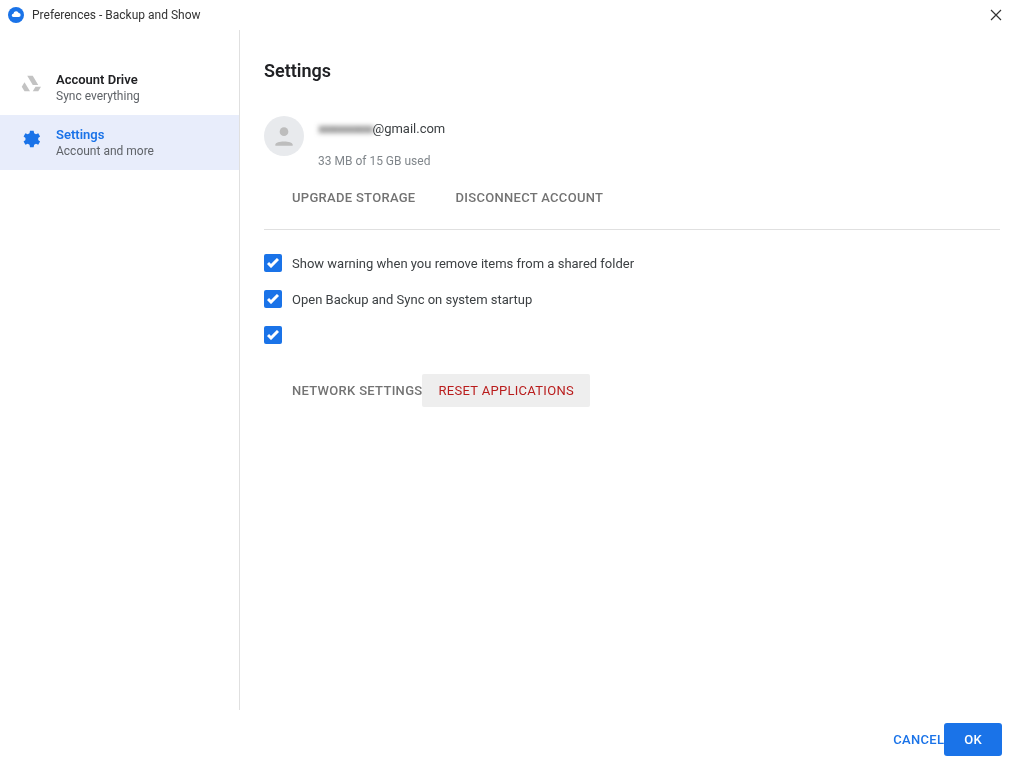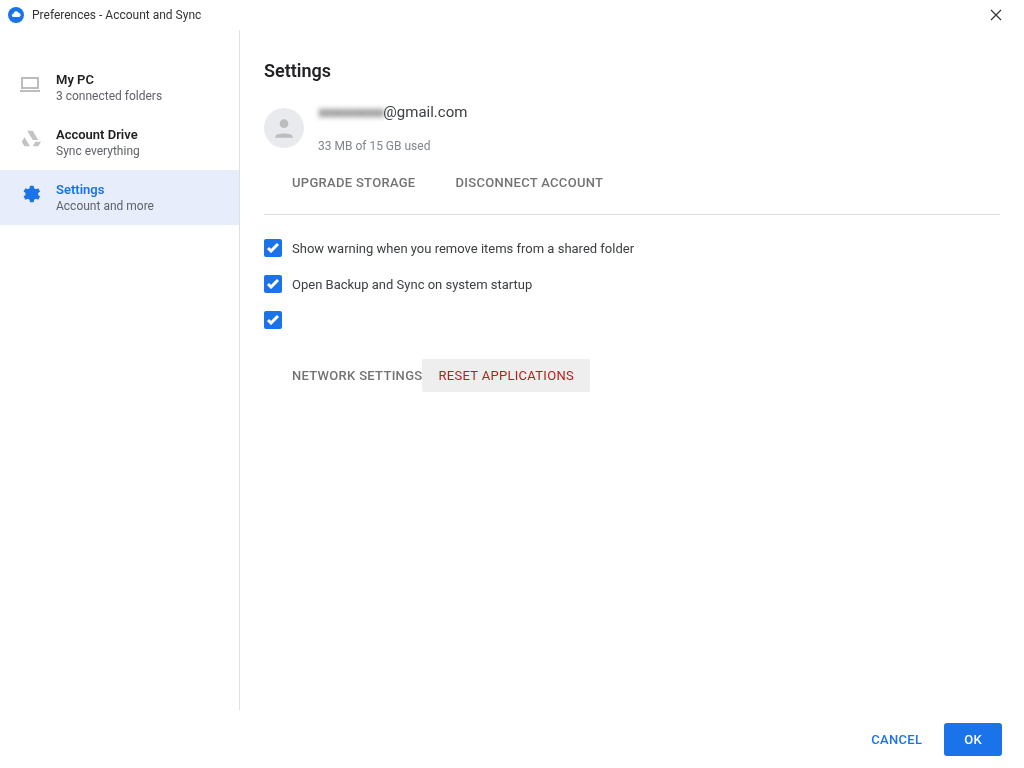--- a/index.html
+++ b/index.html
@@ -79,21 +79,21 @@
       margin-bottom: 22px;
     }
     .avatar {
       width: 40px; height: 40px;
       border-radius: 50%;
       background: #e8eaed;
       display: flex; align-items: center; justify-content: center;
     }
     .avatar svg { fill: #bdbdbd; }
     .acct-texts { display: flex; flex-direction: column; }
-    .acct-email { font-size: 15px; color: #3c4043; }
+    .acct-email { font-size: 13px; color: #3c4043; margin-top: 18px; }
     .acct-email .obscured { filter: blur(2.5px); letter-spacing: -1.5px; color:#333; }
     .acct-usage { font-size: 12px; color: #80868b; margin-top: 18px; }
 
     .link-row { display: flex; gap: 40px; padding-left: 28px; margin-bottom: 24px; }
     .link-btn {
       color: #737373;
       font-size: 13px;
       letter-spacing: 0.3px;
       text-transform: uppercase;
       cursor: pointer;
@@ -129,21 +129,20 @@
       border-radius: 2px;
     }
 
     .footer {
       position: absolute;
       bottom: 0; left: 0; right: 0;
       height: 58px;
       display: flex;
       justify-content: flex-end;
       align-items: center;
-      gap: 22px;
       padding-right: 22px;
     }
     .cancel-btn {
       color: #1a73e8;
       font-size: 13px;
       letter-spacing: 0.3px;
       cursor: pointer;
       font-weight: 500;
     }
     .ok-btn {
@@ -160,43 +159,31 @@
 </head>
 <body>
 
 <div class="titlebar">
   <span class="titlebar-icon">
     <svg width="16" height="16" viewBox="0 0 24 24">
         <circle cx="12" cy="12" r="12" fill="#1a73e8"></circle>
         <path d="M8 15h8a3 3 0 000-6 4 4 0 00-7.8 1A2.5 2.5 0 008 15z" fill="#fff"></path>
       </svg>
   </span>
-  <span class="titlebar-title">Preferences - Account and Sync</span>
+  <span class="titlebar-title">Preferences - Backup and Show</span>
   <span class="titlebar-close">
     <svg width="12" height="12" viewBox="0 0 12 12">
         <path d="M1 1l10 10M11 1L1 11" stroke="#333" stroke-width="1.2"></path>
       </svg>
   </span>
 </div>
 
 <div class="body-area">
 
   <div class="sidebar">
-    <div class="side-item">
-      <span class="side-icon">
-        <svg width="24" height="24" viewBox="0 0 24 24" fill="currentColor">
-            <path d="M4 6h16v10H4z" fill="none" stroke="currentColor" stroke-width="2"></path>
-            <path d="M2 18h20v2H2z"></path>
-          </svg>
-      </span>
-      <span class="side-texts">
-        <span class="side-title">My PC</span>
-        <span class="side-sub">3 connected folders</span>
-      </span>
-    </div>
     <div class="side-item">
       <span class="side-icon">
         <svg width="22" height="22" viewBox="0 0 24 24" fill="currentColor">
             <path d="M9 3h6l6 10h-6L9 3zM3 15l3-5 6 10H6l-3-5zm12 5l3-5h6l-3 5h-6z" opacity="0.9"></path>
           </svg>
       </span>
       <span class="side-texts">
         <span class="side-title">Account Drive</span>
         <span class="side-sub">Sync everything</span>
       </span>

